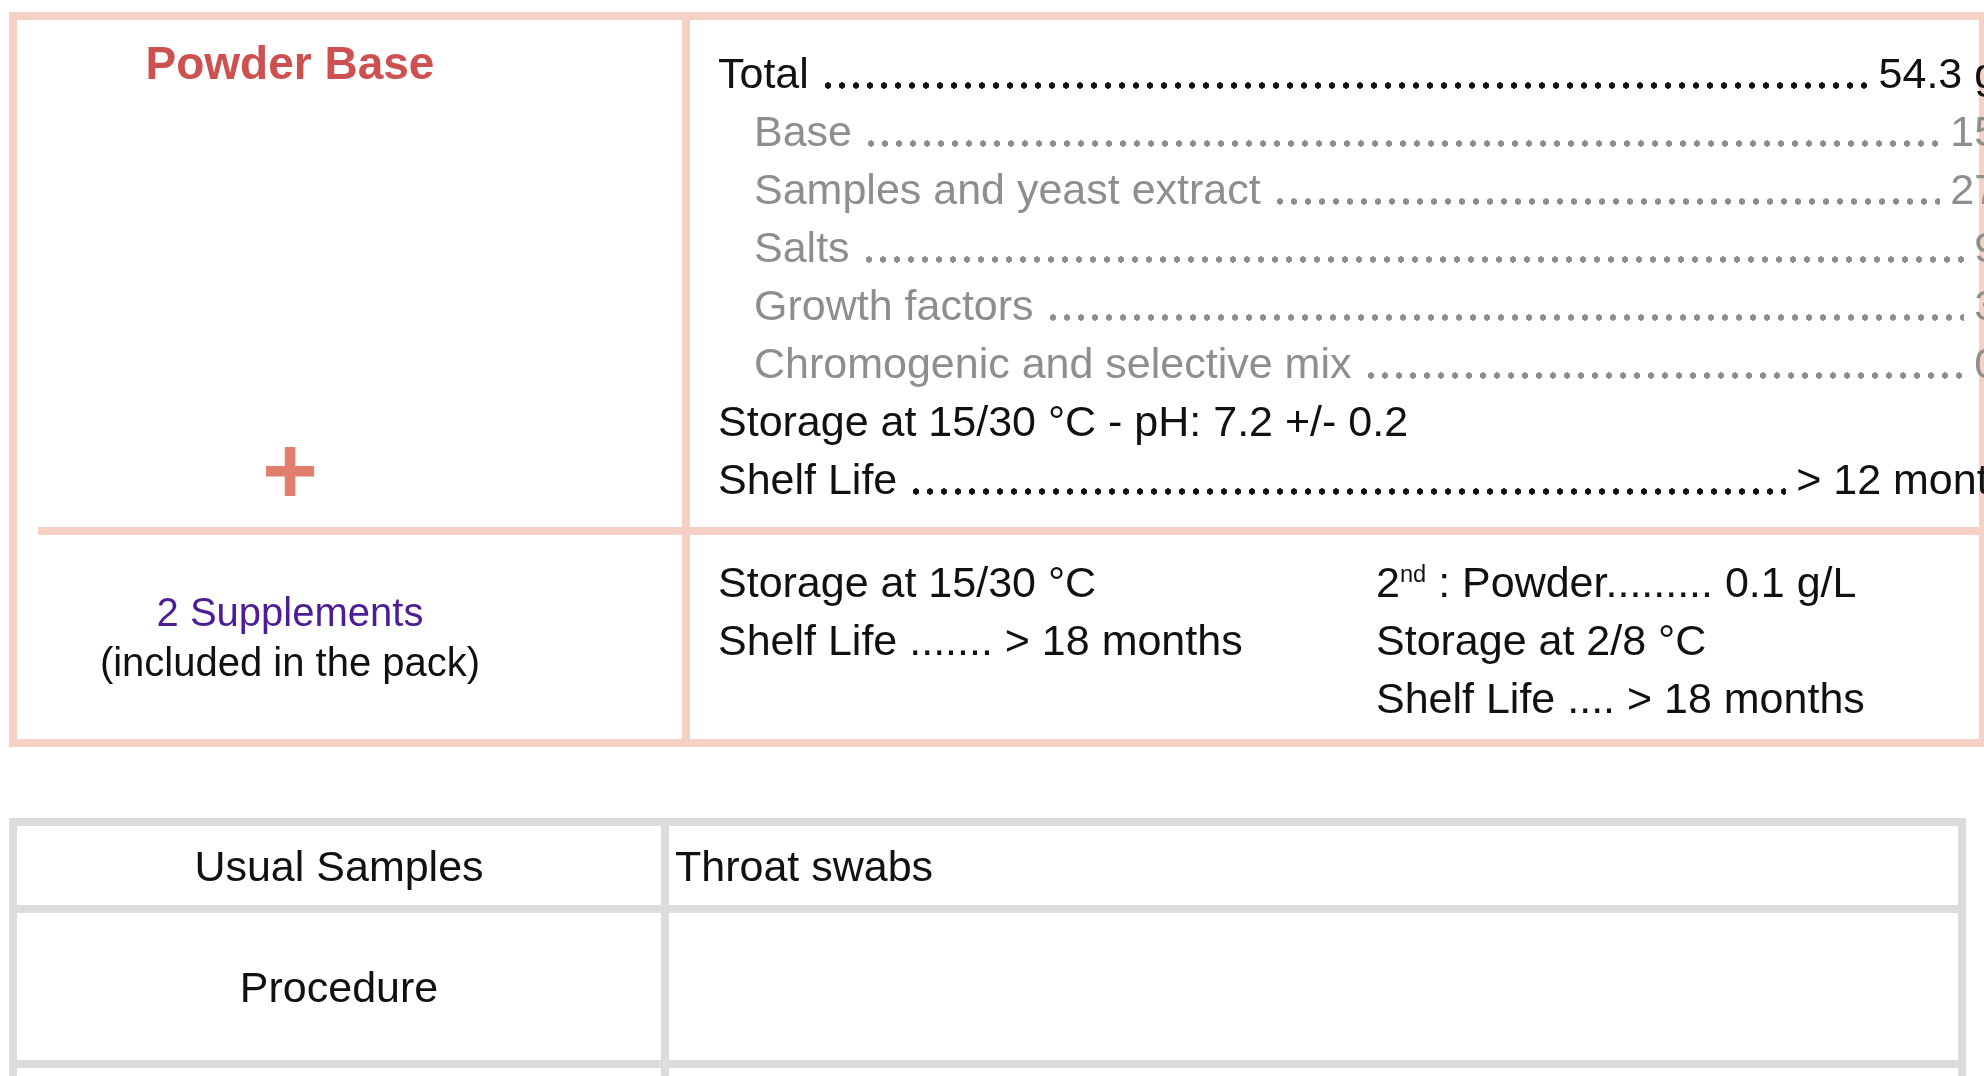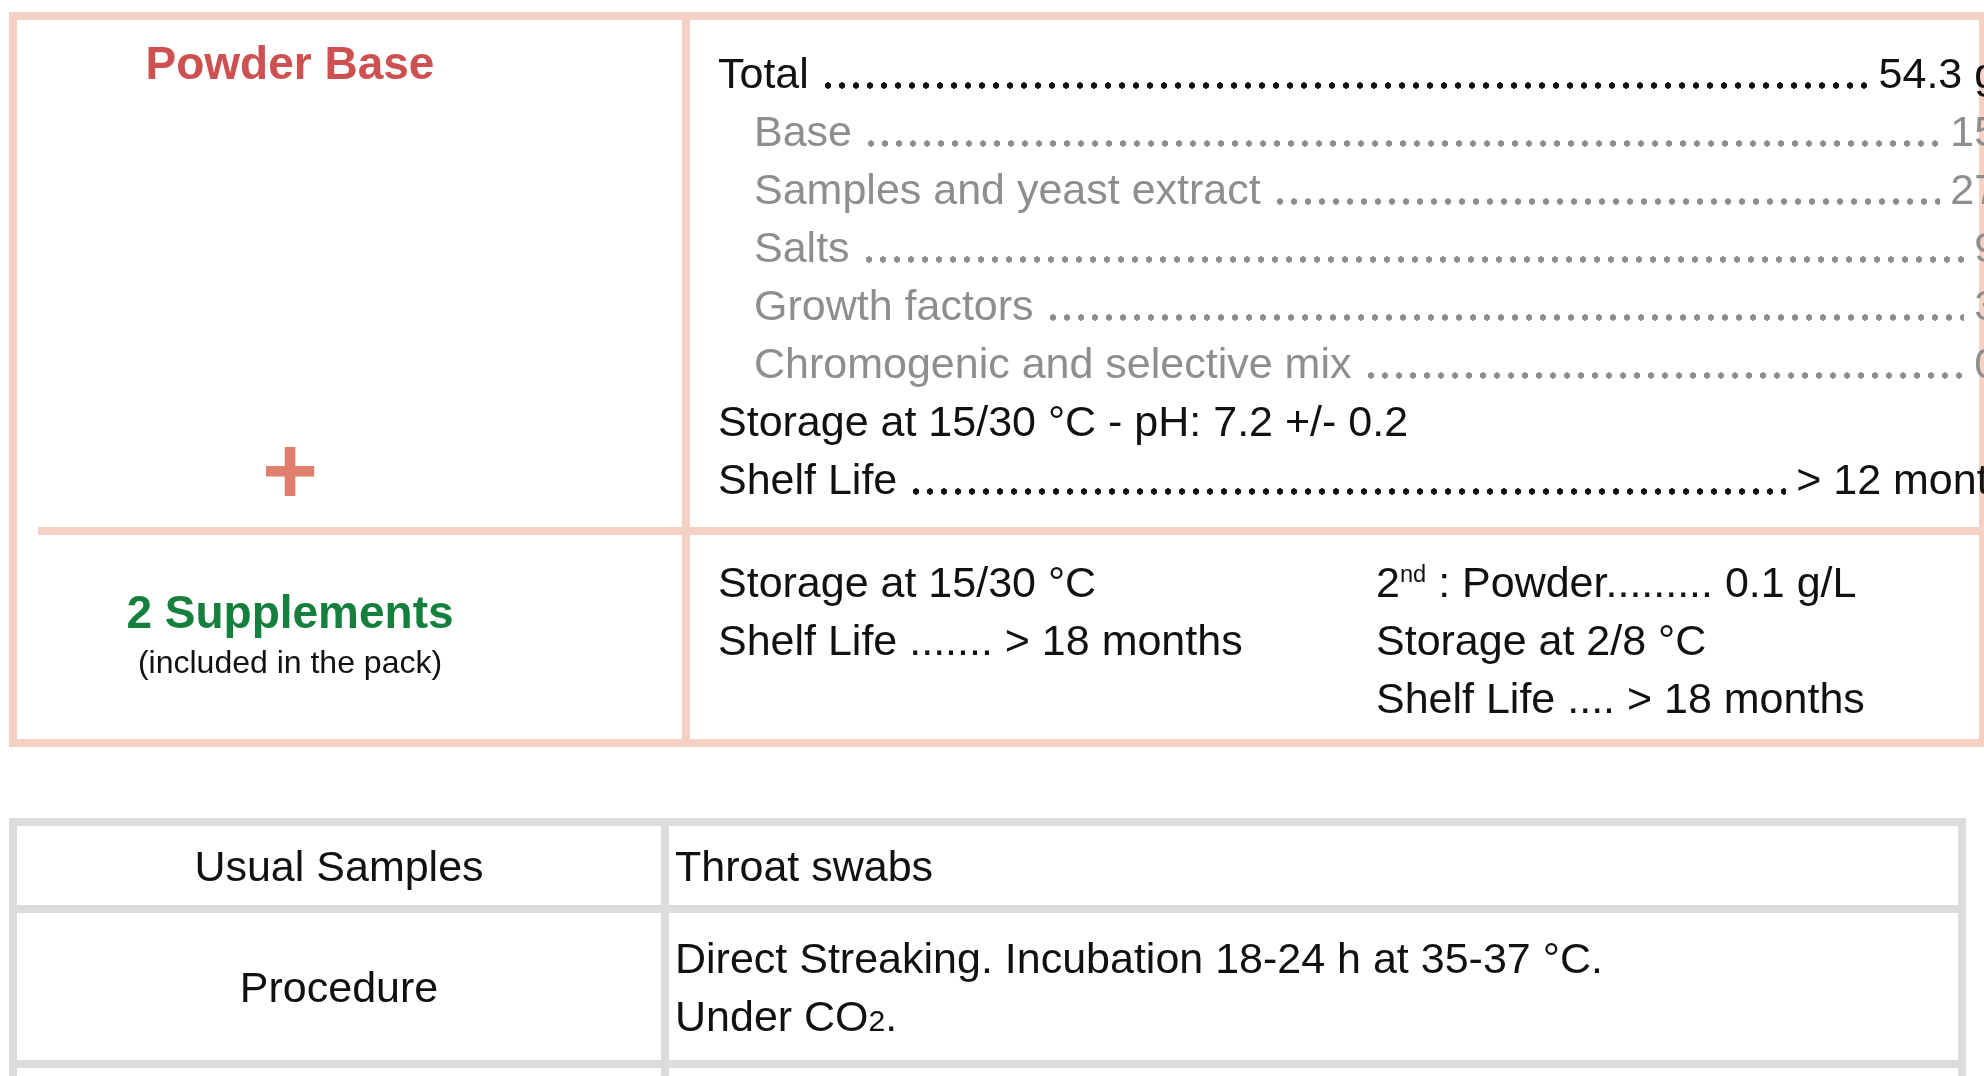--- a/index.html
+++ b/index.html
@@ -40,22 +40,22 @@
     background-size:14px 13px; background-repeat:repeat-x;
     background-position:left calc(100% - 10px);
   }
   .comp-value { white-space:nowrap; }
   .storage-line { margin-top:0; }
   .supp-cell {
     grid-column:1; grid-row:3;
     display:flex; flex-direction:column; align-items:center; justify-content:center;
     padding:0 140px 0 0; text-align:center;
   }
-  .supp-title { color:#15803d; font-weight:bold; font-size:46px; line-height:50px; }
-  .supp-sub { font-size:32px; line-height:50px; }
+  .supp-title { color:#4c1d95; font-weight:normal; font-size:40px; line-height:50px; }
+  .supp-sub { font-size:40px; line-height:50px; }
   .supp-detail { grid-column:3; grid-row:3; padding:18px 10px 0 28px; display:flex; }
   .supp-col { width:658px; }
   .supp-col + .supp-col { flex:1; }
   sup.ord { font-size:0.55em; vertical-align:super; line-height:0; }
   
   .info-table {
     position:absolute; left:9px; top:818px; width:1941px;
     border:8px solid #dcdcdc; border-bottom:none;
     display:grid;
     grid-template-columns:644px 8px 1fr;
@@ -158,19 +158,15 @@
   <div class="divider-v2"></div>
   <div class="ih1"></div>
   <div class="ih2"></div>
 
   <div class="info-label r1">Usual Samples</div>
   <div class="info-value r1">
     <div>Throat swabs</div>
   </div>
 
   <div class="info-label r2">Procedure</div>
-  <div class="info-value r2">
-    <div>Direct Streaking. Incubation 18-24 h at 35-37 °C.</div>
-    <div><span>Under CO</span><sub class="small">2</sub><span>.</span></div>
-  </div>
 
   <div class="empty-row"></div>
 </div>
 
 </body></html>

